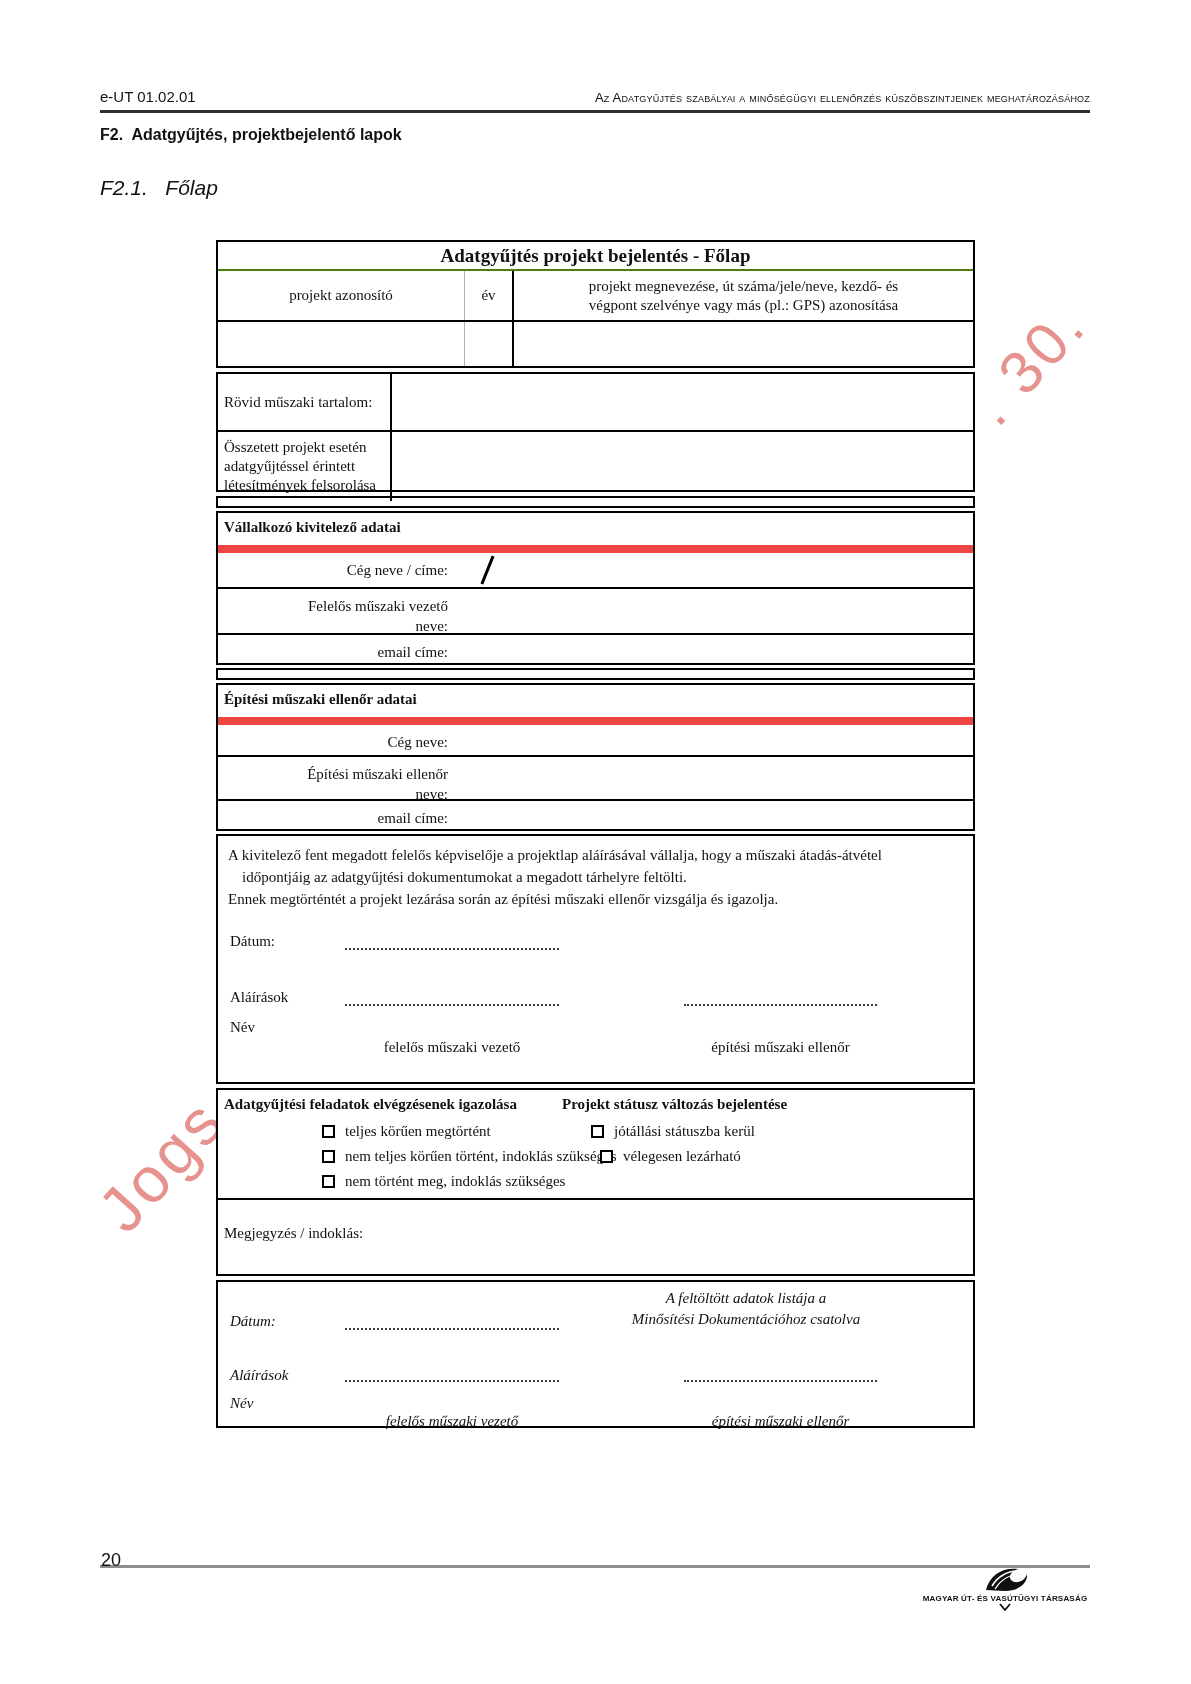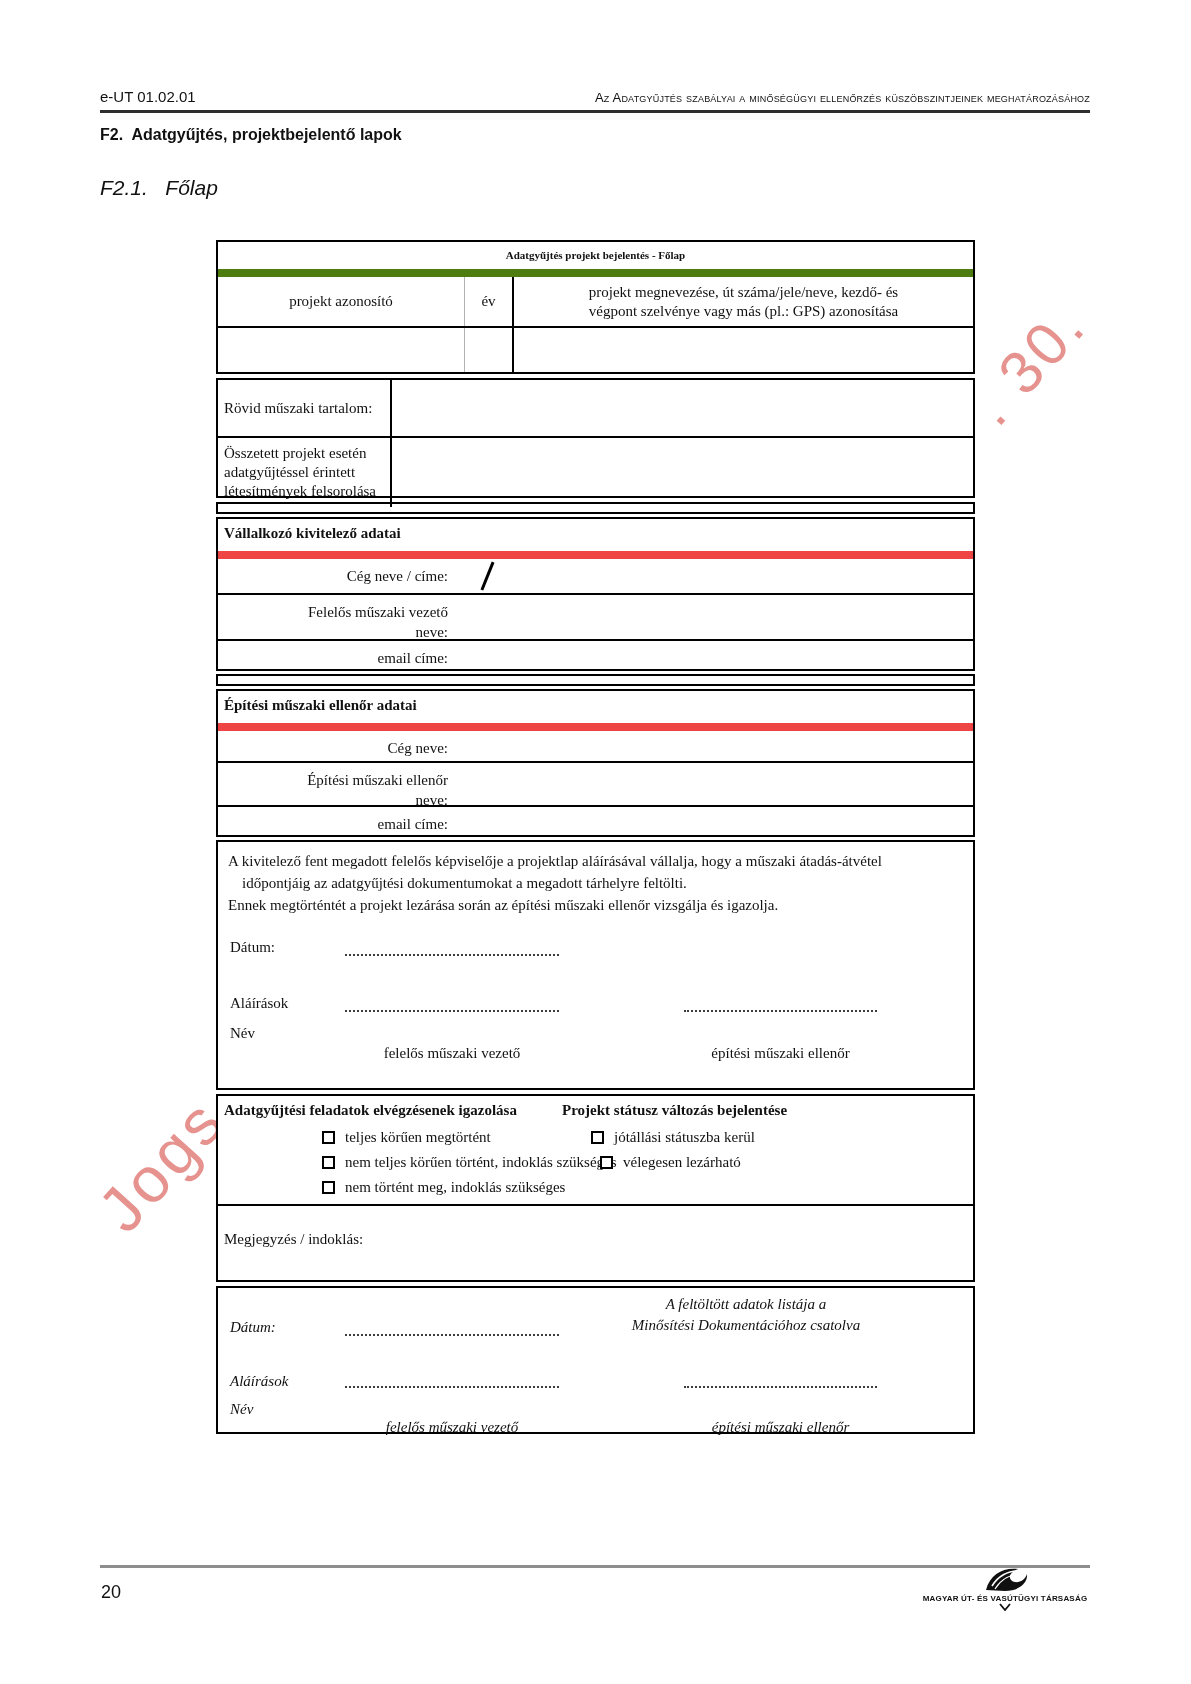--- a/index.html
+++ b/index.html
@@ -24,21 +24,21 @@
   .h2{position:absolute;z-index:3;left:100px;top:176px;font-family:"Liberation Sans","DejaVu Sans",sans-serif;
       font-style:italic;font-size:21px;white-space:pre;}
 
   
   .form{position:absolute;z-index:2;left:216px;top:240px;width:759px;font-size:15px;line-height:1.25;}
   .blk{border:2px solid #000;background:#fff;position:relative;box-sizing:border-box;}
   .spacer{height:12px;border:2px solid #000;background:#fff;box-sizing:border-box;}
   .mt3{margin-top:3px}.mt4{margin-top:4px}
 
   .form-title{height:27px;line-height:27px;text-align:center;font-weight:bold;
-      font-size:11px;border-bottom:8px solid #4d7c0f;}
+      font-size:19px;border-bottom:2px solid #4d7c0f;}
   .id-grid{display:grid;grid-template-columns:247px 49px 1fr;}
   .id-grid .c1{border-right:1px solid #b2b2b2;}
   .id-grid .c2{border-right:2px solid #000;}
   .id-grid .cell{display:flex;align-items:center;justify-content:center;text-align:center;padding:2px 6px;box-sizing:border-box;}
   .id-head{height:49px;}
   .id-empty{height:44px;border-top:2px solid #000;}
 
   .tech-row{display:grid;grid-template-columns:172px 1fr;}
   .tech-row .lab{padding:6px 6px;box-sizing:border-box;display:flex;}
   .tech-row .val{border-left:2px solid #000;}
@@ -67,21 +67,21 @@
   .cbrow{position:absolute;display:flex;align-items:center;gap:10px;}
   .cb{width:13px;height:13px;border:2px solid #000;box-sizing:border-box;background:#fff;flex:0 0 auto;}
   .note-row{height:54px;padding:4px 6px;box-sizing:border-box;margin-top:20px;}
 
   .closing{height:148px;font-style:italic;}
   .c-note{position:absolute;left:372px;top:6px;width:312px;text-align:center;}
   .c-note span{display:block;line-height:21px;}
 
   
   .footer-rule{position:absolute;z-index:3;left:100px;right:101px;top:1565px;border-top:3px solid #8d8d8d;}
-  .page-num{position:absolute;z-index:3;left:101px;top:1582px;font-family:"Liberation Sans","DejaVu Sans",sans-serif;font-size:18px;}
+  .page-num{position:absolute;z-index:3;left:101px;top:1550px;font-family:"Liberation Sans","DejaVu Sans",sans-serif;font-size:18px;}
   .logo{position:absolute;z-index:3;right:101px;top:1566px;width:170px;text-align:center;
         font-family:"Liberation Sans","DejaVu Sans",sans-serif;}
   .logo .logo-text{font-size:8px;font-weight:bold;letter-spacing:.2px;white-space:nowrap;}
   .logo svg{display:block;margin:0 auto;}
 </style>
 </head>
 <body>
 
 <div class="page">
 

